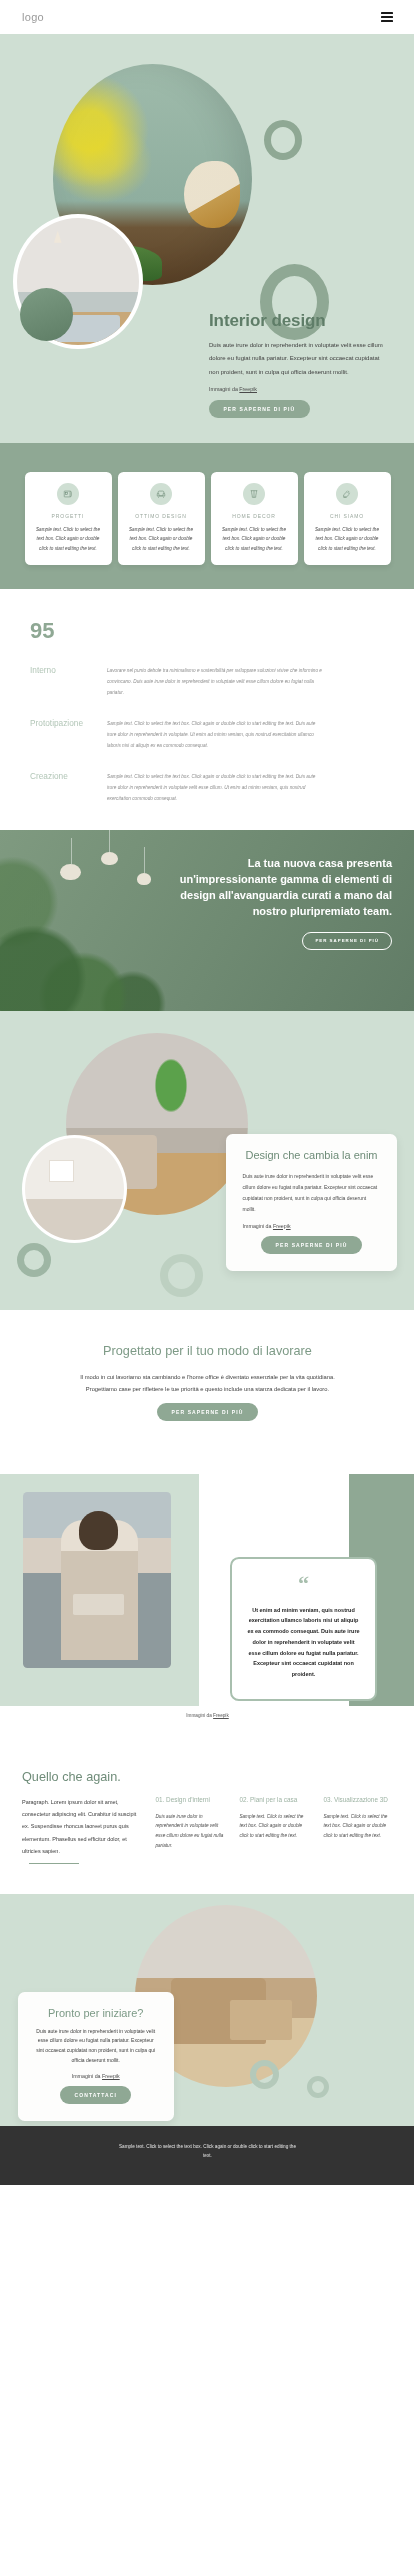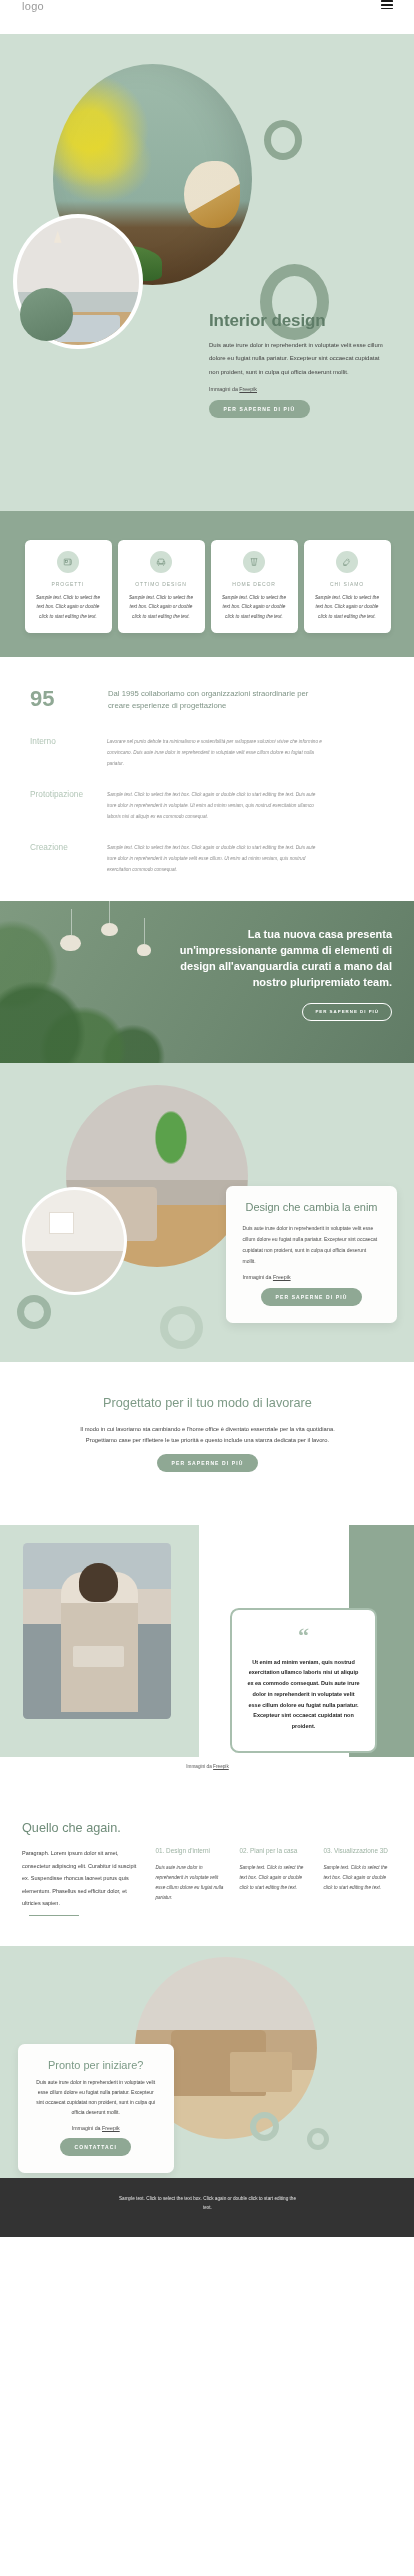--- a/index.html
+++ b/index.html
@@ -7,29 +7,29 @@
   body {
     width:415px; margin:0 auto;
     font-family:"Liberation Sans", sans-serif;
     color:#3a3a3a; overflow-x:hidden;
   }
   .page { width:415px; position:relative; }
 
   
   .header {
     height:34px; background:#ffffff;
-    display:flex; align-items:flex-start; justify-content:space-between;
+    display:flex; align-items:center; justify-content:space-between;
     padding:0 22px; position:relative; z-index:40;
   }
   .logo { font-size:11px; color:#9a9a9a; letter-spacing:0.3px; font-weight:400; }
   .burger { width:12px; display:flex; flex-direction:column; gap:2.2px; cursor:pointer; }
   .burger i { display:block; height:1.7px; background:#1a1a1a; border-radius:0.6px; }
 
   
-  .hero { position:relative; background:#cfdfd3; height:477px; overflow:hidden; }
+  .hero { position:relative; background:#cfdfd3; height:409px; overflow:hidden; }
   .hero-photo {
     position:absolute; left:53px; top:30px; width:199px; height:221px;
     border-radius:50% 50% 50% 50% / 52% 52% 48% 48%;
     background:
       radial-gradient(ellipse at 18% 30%, rgba(233,217,40,.85) 0 9%, rgba(233,217,40,0) 26%),
       radial-gradient(ellipse at 24% 44%, rgba(222,212,70,.7) 0 7%, rgba(0,0,0,0) 24%),
       linear-gradient(180deg,#9fbbab 0%, #8fae9f 62%, #6d5638 74%, #5b4227 100%);
     box-shadow:inset -14.4px -5.5px 33px rgba(0,0,0,.10);
   }
   .hero-photo:after{
@@ -114,21 +114,21 @@
   .rows { margin-top:23px; }
   .row { display:flex; gap:37px; margin-bottom:20px; }
   .row-k {
     font-family:"Liberation Sans Narrow","Liberation Sans",sans-serif;
     width:51px; flex:none; padding-left:11px; font-size:8.3px; color:#b2c6b7;
   }
   .row-v { font-size:4.7px; line-height:2.35; color:#8d8d8d; font-style:italic; max-width:218px; }
 
   
   .sec-banner {
-    position:relative; height:162px; overflow:hidden;
+    position:relative; height:181px; overflow:hidden;
     background:linear-gradient(120deg,#7f9a80 0%,#6f8a72 55%,#617c66 100%);
   }
   .sec-banner .foliage{
     position:absolute; inset:0;
     background:
       radial-gradient(circle at 8% 82%, rgba(62,104,58,.85) 0 11%, rgba(0,0,0,0) 13%),
       radial-gradient(circle at 20% 92%, rgba(72,116,64,.8) 0 10%, rgba(0,0,0,0) 12%),
       radial-gradient(circle at 3% 40%, rgba(80,122,72,.6) 0 9%, rgba(0,0,0,0) 11%),
       radial-gradient(circle at 32% 96%, rgba(58,98,54,.75) 0 8%, rgba(0,0,0,0) 10%);
   }
@@ -339,21 +339,20 @@
         <h3>CHI SIAMO</h3>
         <p>Sample text. Click to select the text box. Click again or double click to start editing the text.</p>
       </div>
 
     </div>
   </div>
 
   <div class="sec-95">
     <div class="n95-top">
       <div class="n95">95</div>
-      <div class="n95-lead">Dal 1995 collaboriamo con organizzazioni straordinarie per creare esperienze di progettazione</div>
     </div>
     <div class="rows">
       <div class="row">
         <div class="row-k">Interno</div>
         <div class="row-v">Lavorare nel punto debole tra minimalismo e sostenibilità per sviluppare soluzioni visive che informino e convincano. Duis aute irure dolor in reprehenderit in voluptate velit esse cillum dolore eu fugiat nulla pariatur.</div>
       </div>
       <div class="row">
         <div class="row-k">Prototipazione</div>
         <div class="row-v">Sample text. Click to select the text box. Click again or double click to start editing the text. Duis aute irure dolor in reprehenderit in voluptate. Ut enim ad minim veniam, quis nostrud exercitation ullamco laboris nisi ut aliquip ex ea commodo consequat.</div>
       </div>

